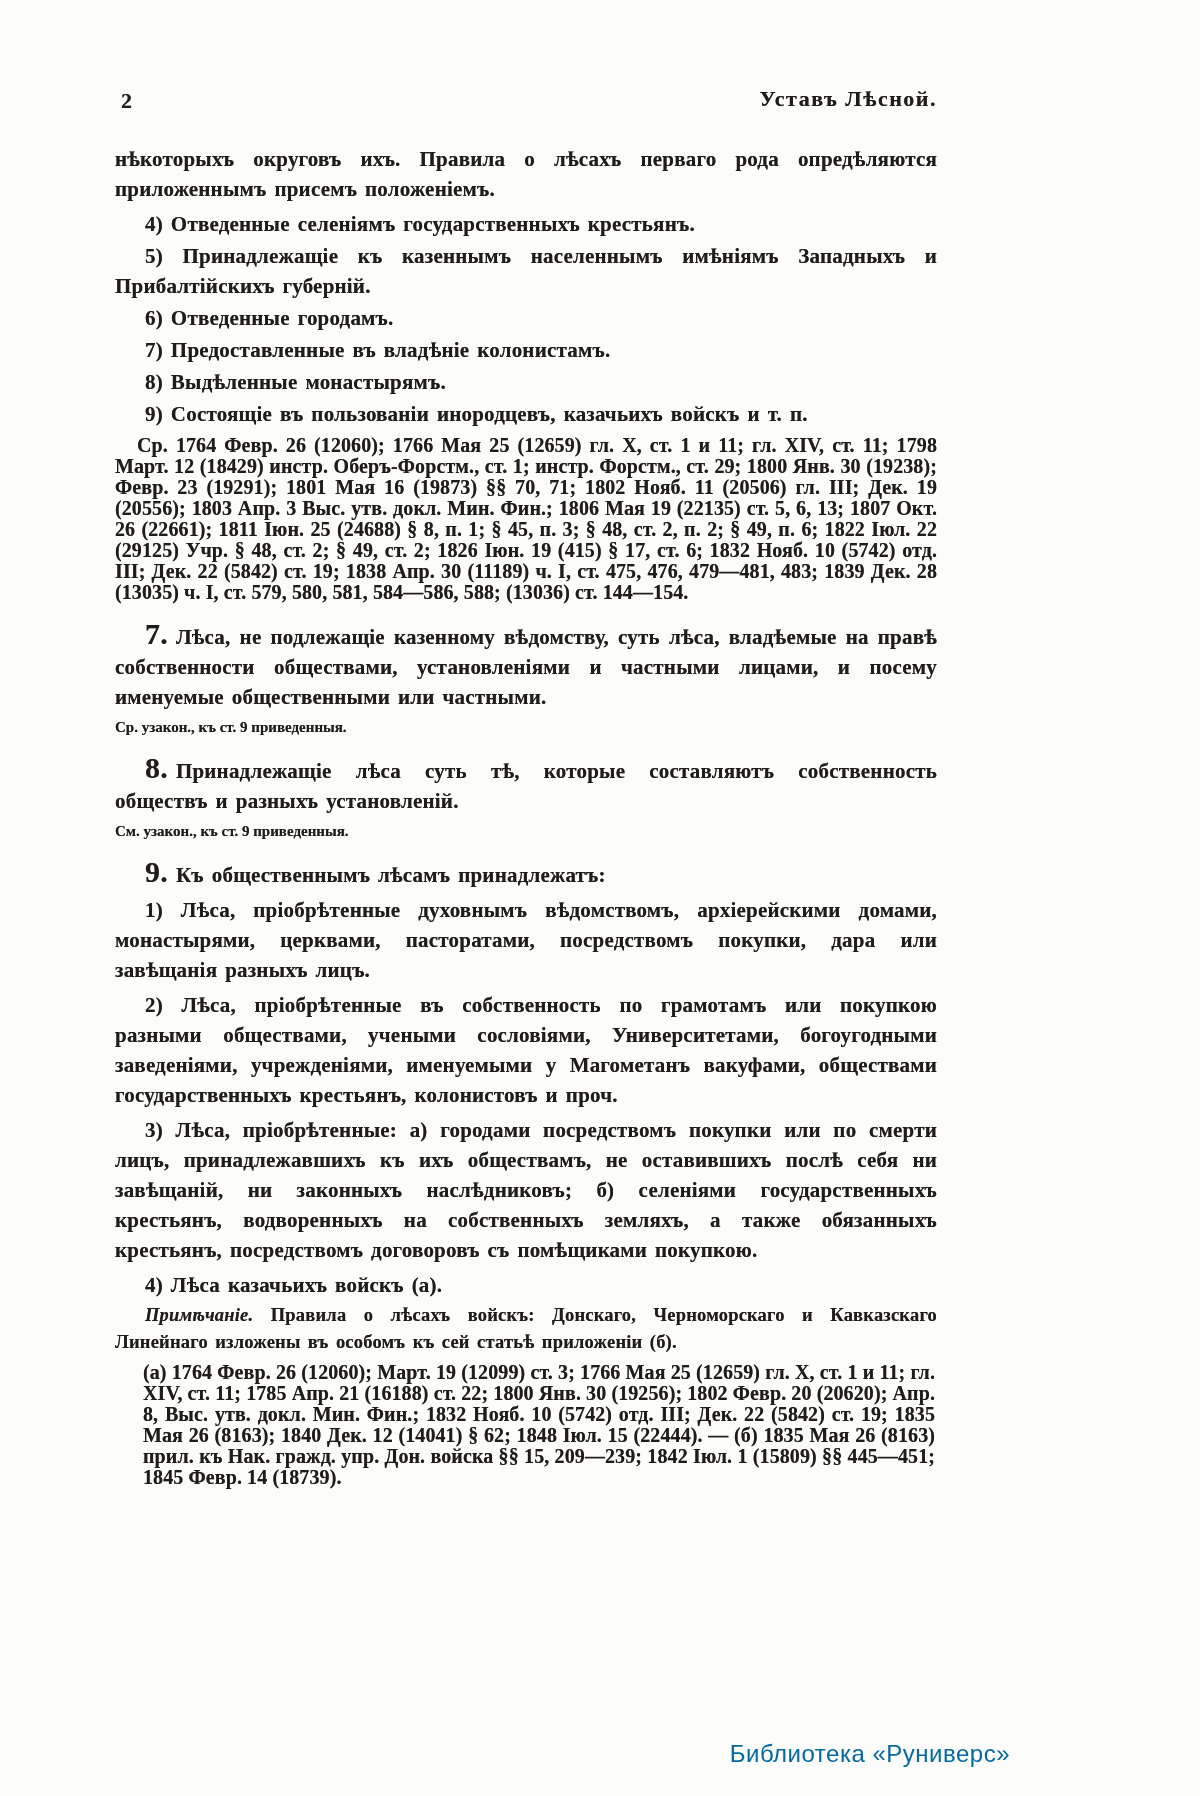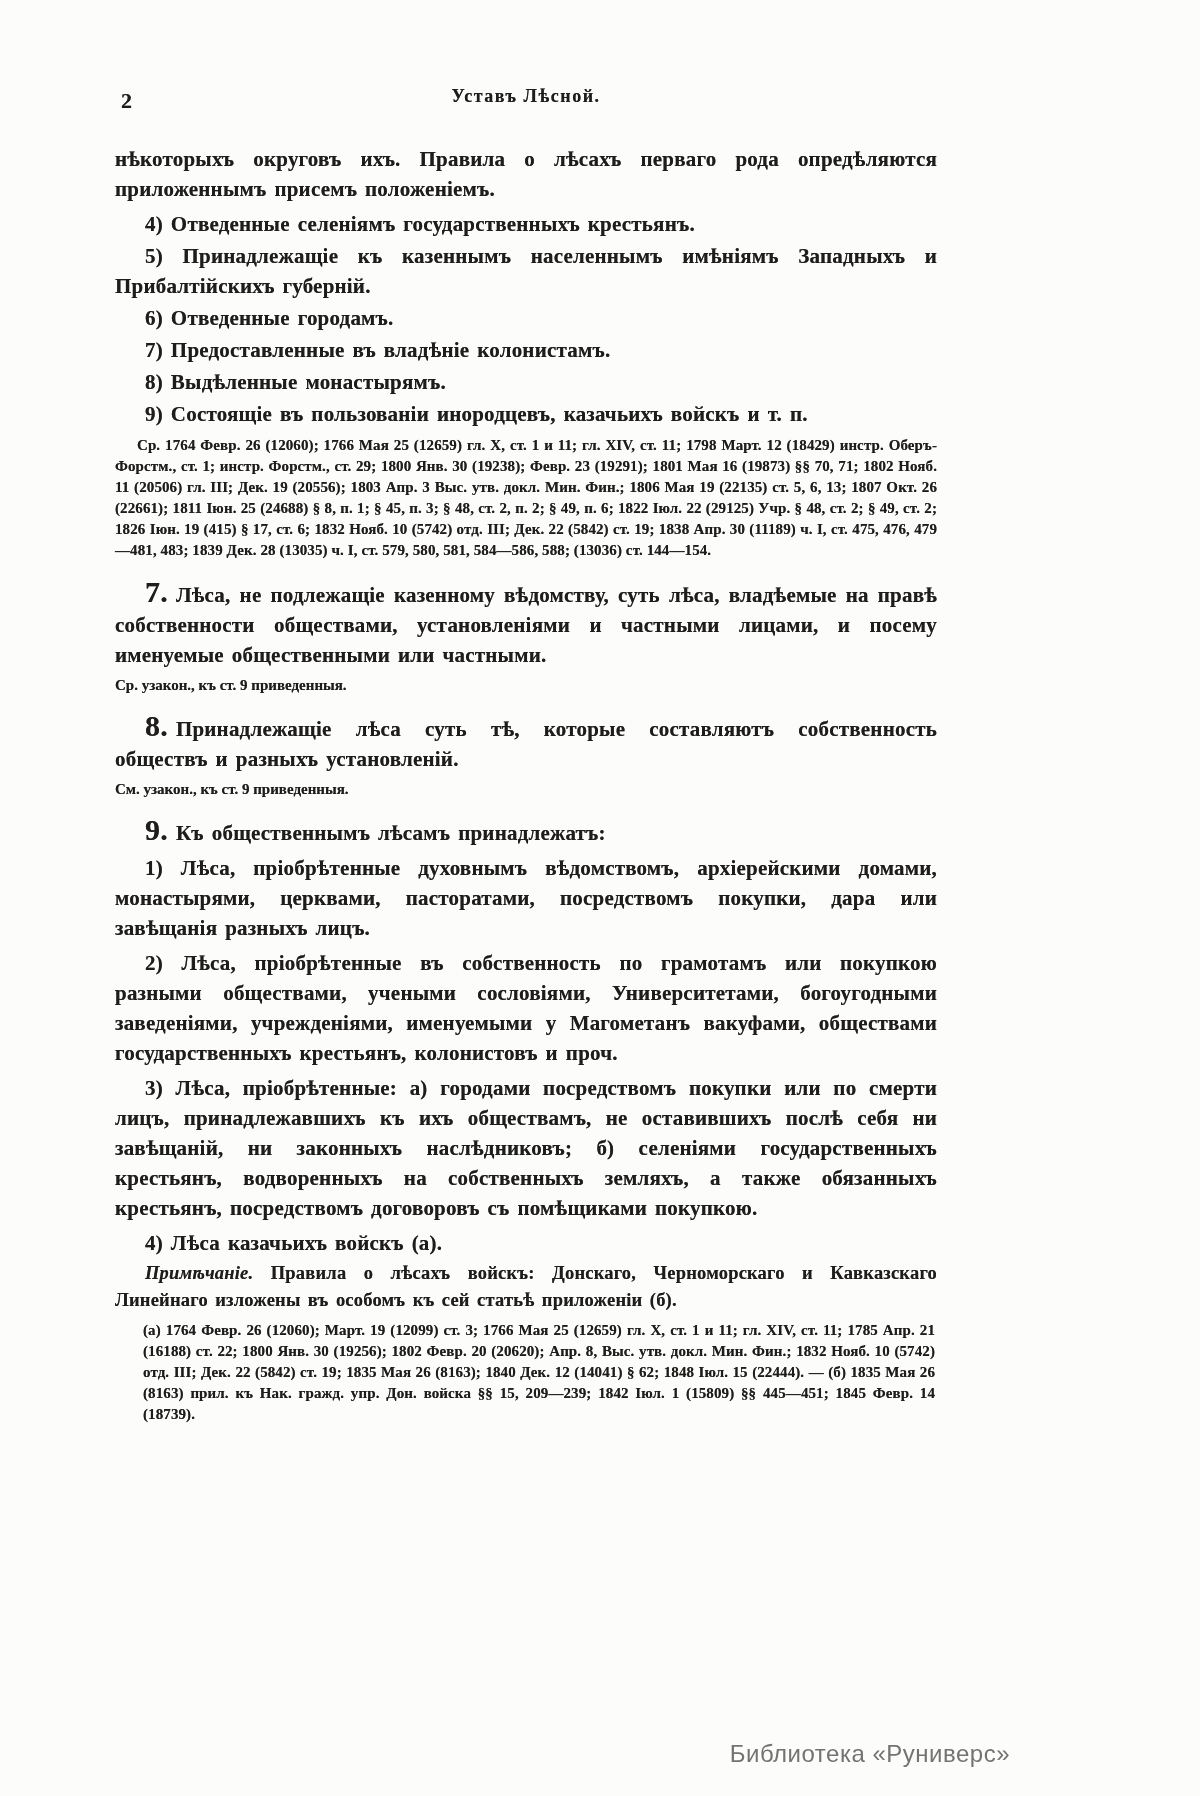--- a/index.html
+++ b/index.html
@@ -27,40 +27,40 @@
   }
   .page-number {
     position: absolute;
     left: 6px;
     top: 2px;
     font-size: 22px;
     font-weight: bold;
   }
   .page-title {
     display: block;
-    text-align: center;
-    font-size: 18px;
+    text-align: right;
+    font-size: 22px;
     font-weight: bold;
     letter-spacing: 1.5px;
   }
   .para {
     margin: 0 0 5px 0;
     font-size: 21px;
     line-height: 30px;
     font-weight: bold;
     text-align: justify;
     text-indent: 30px;
     letter-spacing: 0.2px;
     word-spacing: 2.5px;
   }
   .para.no-indent { text-indent: 0; }
   .para.tight { margin-bottom: 2px; }
   .citation {
     margin: 6px 0 10px 0;
-    font-size: 15px;
+    font-size: 20px;
     line-height: 21px;
     font-weight: bold;
     text-align: justify;
     text-indent: 22px;
     letter-spacing: 0.1px;
   }
   .citation.bottom { margin-left: 28px; margin-right: 2px; text-indent: 0; }
   .section { margin-top: 16px; }
   .section-num {
     font-size: 30px;
@@ -79,21 +79,21 @@
     line-height: 27px;
     margin-bottom: 2px;
   }
   .note .lead { font-style: italic; }
   .watermark {
     position: absolute;
     right: 190px;
     bottom: 28px;
     font-family: "Liberation Sans", "DejaVu Sans", sans-serif;
     font-size: 24px;
-    color: #737373;
+    color: #0369a1;
     text-shadow: none;
     letter-spacing: 0.5px;
   }
 </style>
 </head>
 <body>
 
 <div class="page">
   <div class="column">
 

